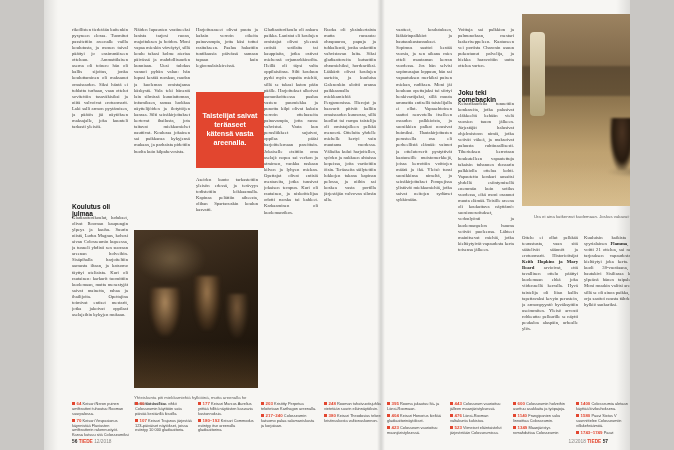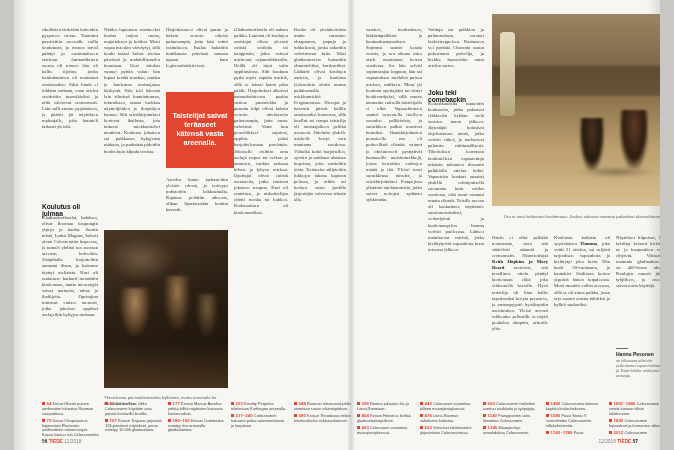--- a/index.html
+++ b/index.html
@@ -1,17 +1,17 @@
 <!DOCTYPE html>
 <html><head>
 <meta charset="utf-8">
 <style>
   html,body{margin:0;padding:0;background:#c9c7c4;}
   .spread{
-    position:relative;width:646px;height:450px;margin:0 auto;
+    position:relative;width:586px;height:450px;margin:0 auto;
     background:#f7f6f3;overflow:hidden;
     font-family:"Liberation Serif",serif;color:#2e2d2b;
   }
   .edge-l,.edge-r{position:absolute;top:0;height:100%;width:14px;pointer-events:none;}
   .edge-l{left:0;background:linear-gradient(90deg,rgba(0,0,0,.10),rgba(0,0,0,0));}
   .edge-r{right:0;background:linear-gradient(270deg,rgba(0,0,0,.10),rgba(0,0,0,0));}
   .gutter{position:absolute;left:333px;top:0;width:8px;height:100%;
     background:linear-gradient(90deg,rgba(0,0,0,0),rgba(0,0,0,.14),rgba(0,0,0,0));}
   .txt{position:absolute;font-size:4.7px;line-height:6.1px;text-align:justify;
     overflow:hidden;color:#3a3936;}

